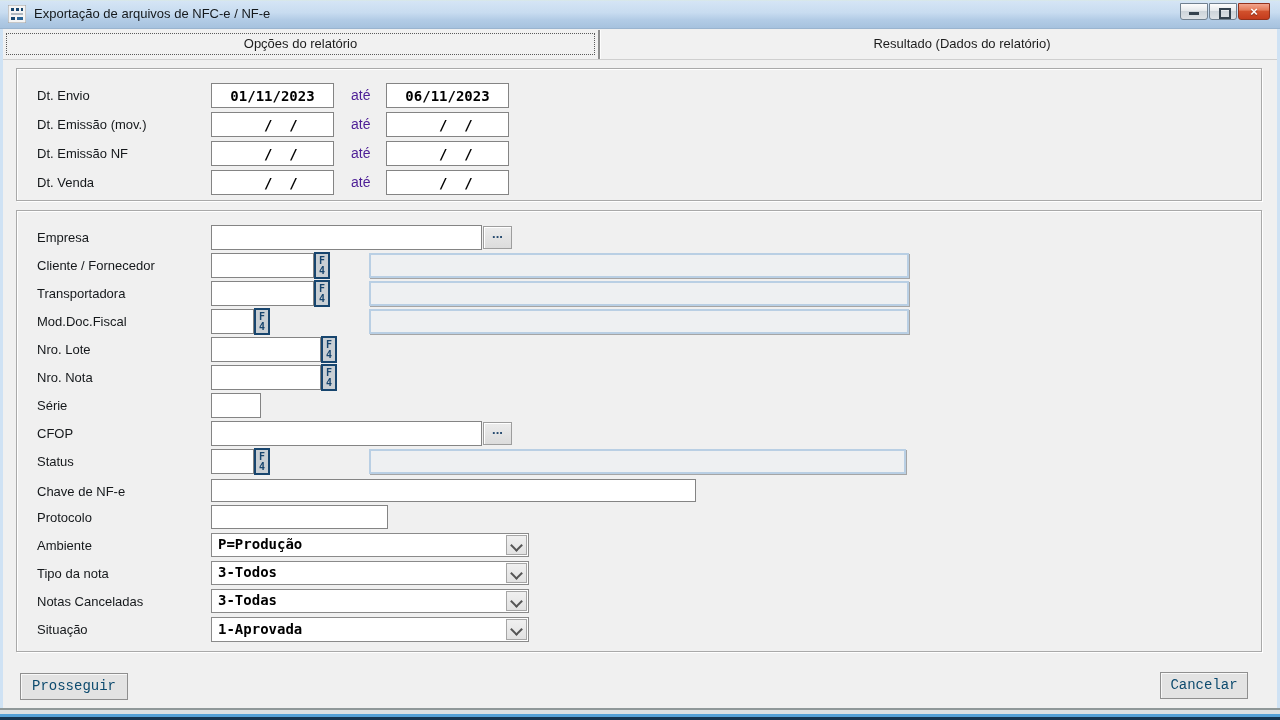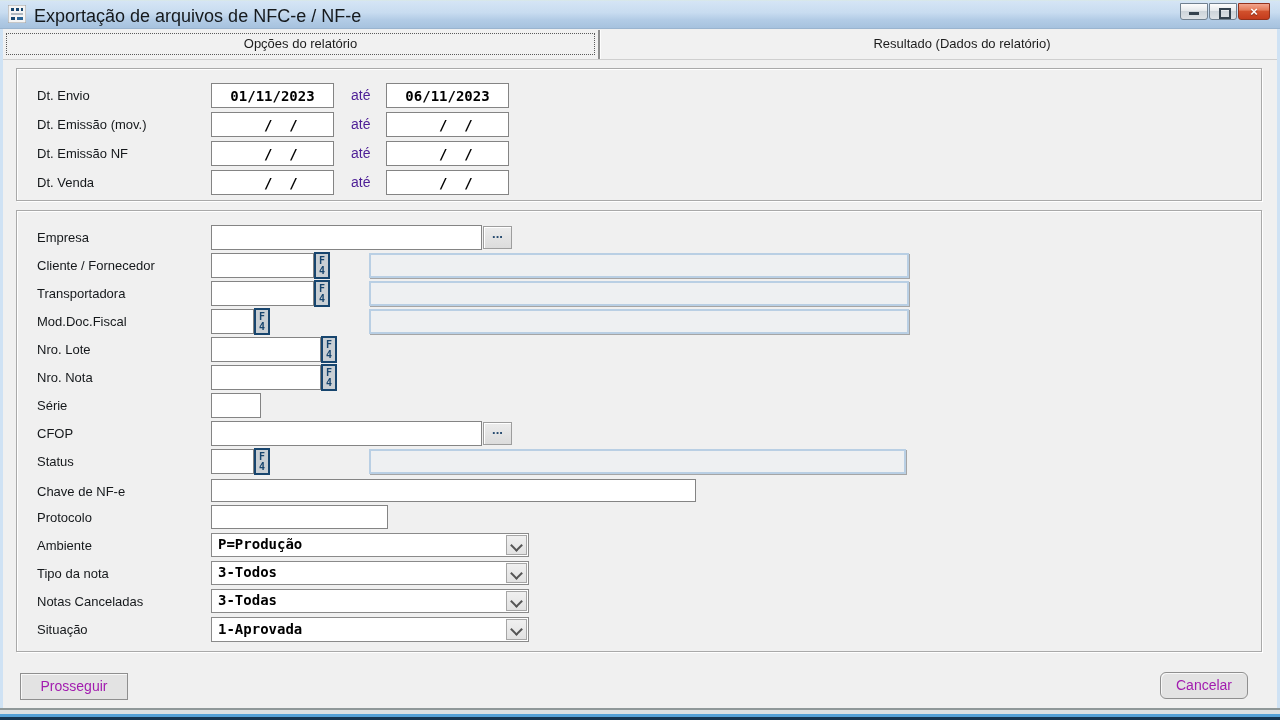--- a/index.html
+++ b/index.html
@@ -5,21 +5,21 @@
   html,body{margin:0;padding:0;}
   body{width:1280px;height:720px;overflow:hidden;background:#fff;
        font-family:"Liberation Sans",sans-serif;}
   .window{position:relative;width:1280px;height:720px;background:#f0f0f0;}
 
   
   .titlebar{position:absolute;top:0;left:0;width:1280px;height:29px;
     background:linear-gradient(#dcead9 0%,#d5e5f5 3%,#c8dcf0 45%,#b3cce6 70%,#a6c2de 100%);
     border-bottom:1px solid #9ab4cf;box-sizing:border-box;}
   .app-icon{position:absolute;left:8px;top:5px;width:18px;height:18px;}
-  .win-title{position:absolute;left:34px;top:6px;font-size:18px;color:#15191c;}
+  .win-title{position:absolute;left:34px;top:6px;font-size:13px;color:#15191c;}
   .win-controls{position:absolute;top:3px;right:10px;display:flex;gap:1px;}
   .win-btn{width:28px;height:17px;box-sizing:border-box;border:1px solid #70808f;
     border-radius:0 0 3px 3px;background:linear-gradient(#fdfdfd,#e5e9ec 45%,#cdd4da 50%,#dde2e6);
     position:relative;cursor:pointer;}
   .win-btn.close{width:32px;border-color:#93321c;
     background:linear-gradient(#f3a58e,#e37a58 40%,#d1502c 50%,#c43c1d);}
   .glyph-min{position:absolute;left:8px;bottom:4px;width:10px;height:3px;background:#34424e;}
   .glyph-restore{position:absolute;left:9px;top:4px;width:8px;height:7px;
     border:2px solid #34424e;background:transparent;}
   .glyph-close{position:absolute;width:100%;text-align:center;top:0px;
@@ -81,24 +81,24 @@
   .combo .val{position:absolute;left:6px;top:2px;font-family:"DejaVu Sans Mono",monospace;
     font-weight:bold;font-size:14px;color:#000;white-space:pre;}
   .combo .drop{position:absolute;right:1px;top:1px;width:21px;height:20px;box-sizing:border-box;
     background:linear-gradient(#f0f0f0,#e2e2e2);border:1px solid #a6a6a6;}
   .chevron{position:absolute;left:5px;top:5px;width:7px;height:7px;
     border-right:2px solid #555;border-bottom:2px solid #555;transform:rotate(45deg);}
 
   
   .push-btn{position:absolute;height:27px;box-sizing:border-box;background:#e3e3e3;
     border:1px solid #8f8f8f;box-shadow:inset 1px 1px 0 #f8f8f8;
-    font-family:Liberation Sans, sans-serif;font-size:14px;color:#a21caf;cursor:pointer;
+    font-family:Liberation Mono, monospace;font-size:14px;color:#0c4a6e;cursor:pointer;
     text-align:center;line-height:25px;}
   .btn-proceed{left:20px;top:673px;width:108px;}
-  .btn-cancel{left:1160px;top:672px;width:88px;border-radius:6px;}
+  .btn-cancel{left:1160px;top:672px;width:88px;}
 </style>
 </head>
 <body>
 
 <div class="window">
 
   <div class="titlebar">
     <svg class="app-icon" viewBox="0 0 18 18">
       <rect x="0" y="0" width="18" height="18" fill="#f4f4f4" stroke="#9a9a9a"></rect>
       <rect x="3" y="3" width="3" height="3" fill="#17456e"></rect>

